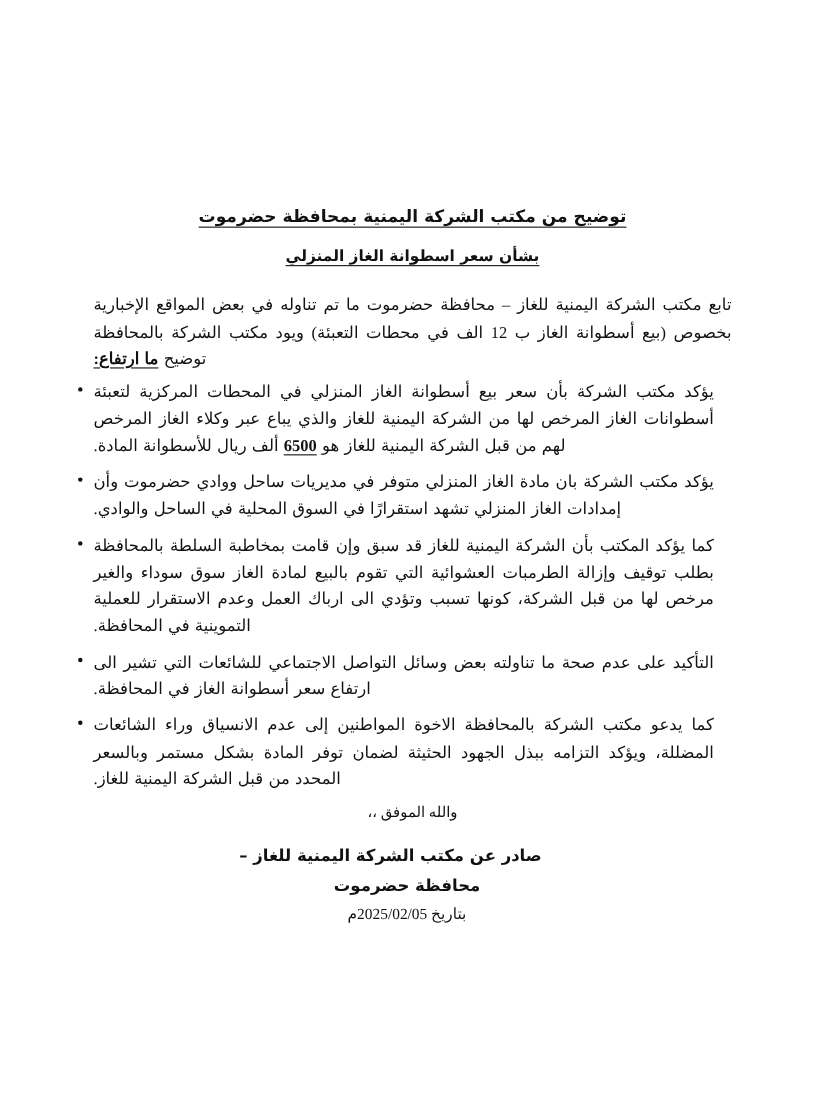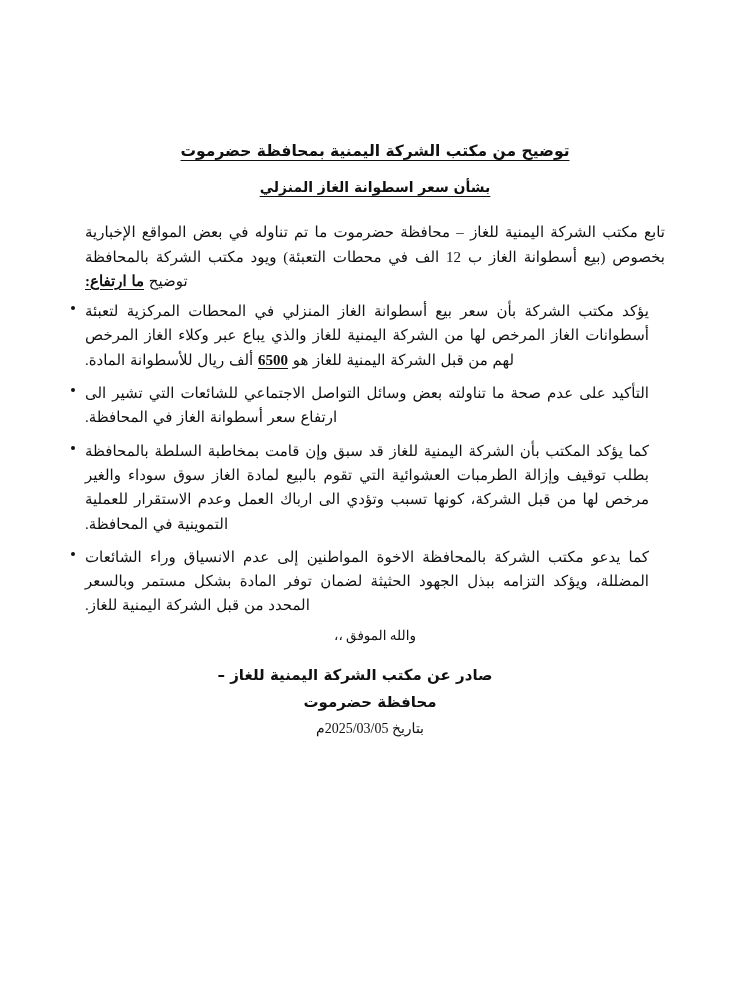--- a/index.html
+++ b/index.html
@@ -14,20 +14,21 @@
     color: #111111;
     overflow: hidden;
   }
   .page {
     position: relative;
     width: 750px;
     height: 892px;
     box-sizing: border-box;
     padding: 0;
     background: #ffffff;
+    margin-top: 46px;
   }
   .doc-body {
     position: absolute;
     top: 140px;
     right: 85px;
     left: 85px;
     direction: rtl;
     text-align: justify;
   }
   .title-block {
@@ -144,32 +145,35 @@
       <div class="doc-subtitle">بشأن سعر اسطوانة الغاز المنزلي</div>
     </div>
 
     <p class="intro-para"><span>تابع مكتب الشركة اليمنية للغاز – محافظة حضرموت ما تم تناوله في بعض المواقع الإخبارية بخصوص (بيع أسطوانة الغاز ب 12 الف في محطات التعبئة) ويود مكتب الشركة بالمحافظة توضيح </span><span class="emph">ما ارتفاع:</span></p>
 
     <ul class="points">
       <li>
         <span class="bullet"></span><span>يؤكد مكتب الشركة بأن سعر بيع أسطوانة الغاز المنزلي في المحطات المركزية لتعبئة أسطوانات الغاز المرخص لها من الشركة اليمنية للغاز والذي يباع عبر وكلاء الغاز المرخص لهم من قبل الشركة اليمنية للغاز هو </span><span class="num-emph">6500</span><span> ألف ريال للأسطوانة المادة.</span>
       </li>
       <li>
-        <span class="bullet"></span><span>التأكيد على عدم صحة ما تناولته بعض وسائل التواصل الاجتماعي للشائعات التي تشير الى ارتفاع سعر أسطوانة الغاز في المحافظة.</span><span class="num-emph"></span><span></span>
+        <span class="bullet"></span><span>يؤكد مكتب الشركة بان مادة الغاز المنزلي متوفر في مديريات ساحل ووادي حضرموت وأن إمدادات الغاز المنزلي تشهد استقرارًا في السوق المحلية في الساحل والوادي.</span><span class="num-emph"></span><span></span>
       </li>
       <li>
         <span class="bullet"></span><span>كما يؤكد المكتب بأن الشركة اليمنية للغاز قد سبق وإن قامت بمخاطبة السلطة بالمحافظة بطلب توقيف وإزالة الطرمبات العشوائية التي تقوم بالبيع لمادة الغاز سوق سوداء والغير مرخص لها من قبل الشركة، كونها تسبب وتؤدي الى ارباك العمل وعدم الاستقرار للعملية التموينية في المحافظة.</span><span class="num-emph"></span><span></span>
+      </li>
+      <li>
+        <span class="bullet"></span><span>التأكيد على عدم صحة ما تناولته بعض وسائل التواصل الاجتماعي للشائعات التي تشير الى ارتفاع سعر أسطوانة الغاز في المحافظة.</span><span class="num-emph"></span><span></span>
       </li>
       <li>
         <span class="bullet"></span><span>كما يدعو مكتب الشركة بالمحافظة الاخوة المواطنين إلى عدم الانسياق وراء الشائعات المضللة، ويؤكد التزامه ببذل الجهود الحثيثة لضمان توفر المادة بشكل مستمر وبالسعر المحدد من قبل الشركة اليمنية للغاز.</span><span class="num-emph"></span><span></span>
       </li>
     </ul>
 
     <p class="closing">والله الموفق ،،</p>
 
     <div class="sign-block">
       <p class="sign-line-1">صادر عن مكتب الشركة اليمنية للغاز –</p>
       <p class="sign-line-2">محافظة حضرموت</p>
-      <p class="sign-date">بتاريخ 2025/03/05م</p>
+      <p class="sign-date">بتاريخ 2025/02/05م</p>
     </div>
 
   </div>
 </div>
 
 </body></html>

